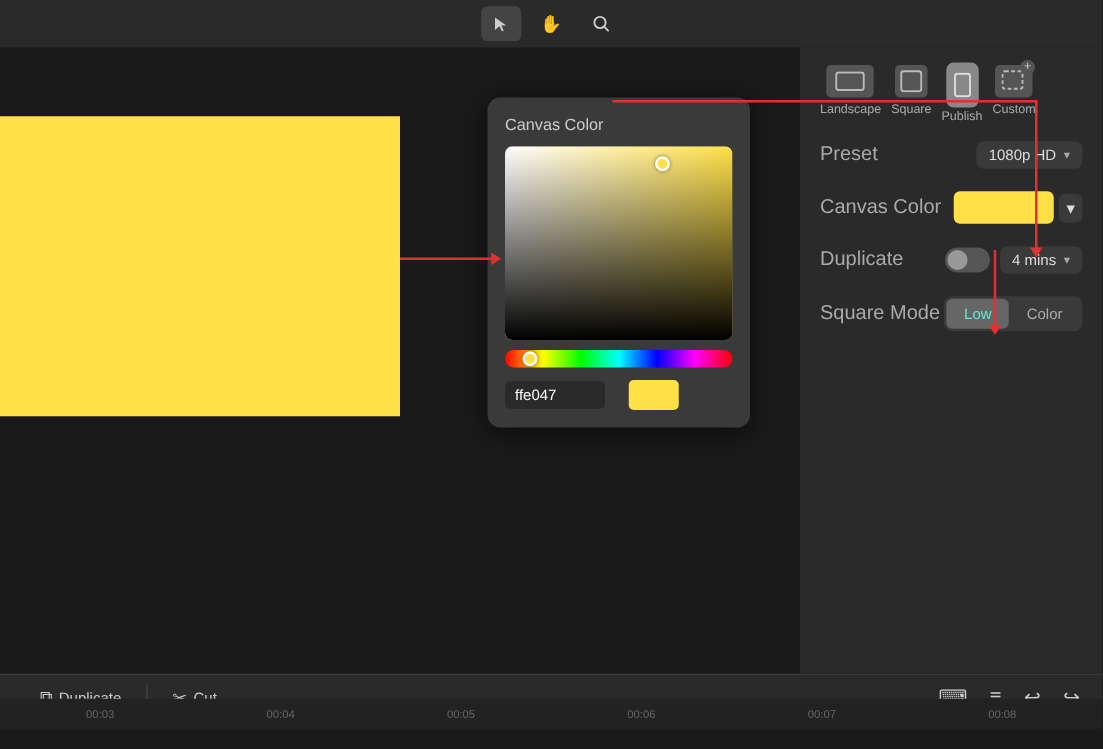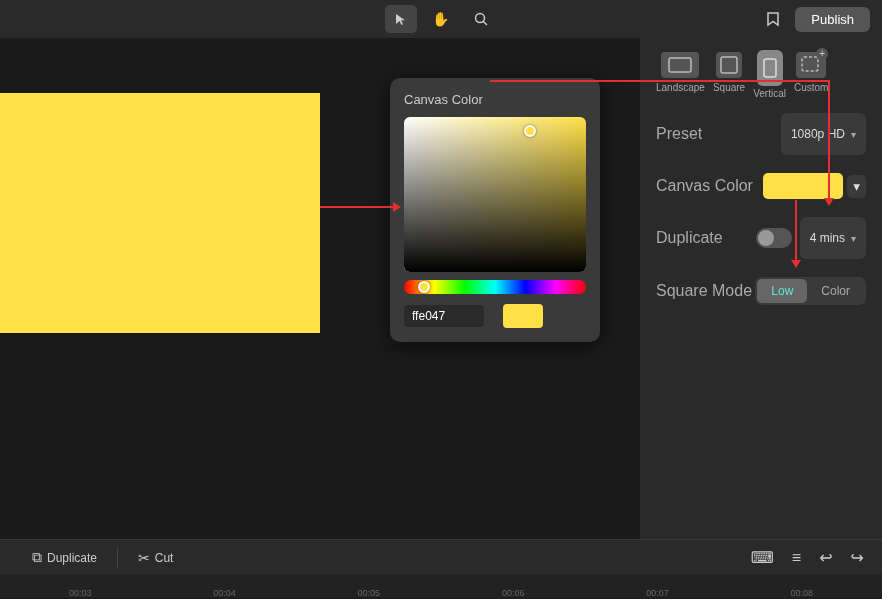--- a/index.html
+++ b/index.html
@@ -241,21 +241,21 @@
     .panel-label {
       color: #aaa;
       font-size: 16px;
     }
     .dropdown-btn {
       background: #3a3a3a;
       border: none;
       border-radius: 6px;
       color: #ddd;
       font-size: 12px;
-      padding: 14px 10px;
+      padding: 4px 10px;
       cursor: pointer;
       display: flex;
       align-items: center;
       gap: 6px;
     }
     .dropdown-arrow {
       font-size: 10px;
       color: #aaa;
     }
     .canvas-color-btn {
@@ -385,25 +385,25 @@
       border: none;
       color: #ccc;
       font-size: 16px;
       cursor: pointer;
       padding: 4px 6px;
     }
 
     
     .timeline-bar {
       position: absolute;
-      bottom: 1px; left: 0; right: 0;
+      bottom: 16px; left: 0; right: 0;
       height: 24px;
       background: #222;
       display: flex;
-      align-items: flex-end;
+      align-items: center;
       padding: 0 8px;
     }
     .timeline-marks {
       display: flex;
       align-items: center;
       width: 100%;
       gap: 0;
     }
     .timeline-mark {
       color: #666;
@@ -433,28 +433,20 @@
     <button class="toolbar-icon-btn">
       <span style="font-size:14px">✋</span>
     </button>
     <button class="toolbar-icon-btn">
       <svg width="14" height="14" viewBox="0 0 14 14" fill="none">
         <circle cx="6" cy="6" r="4.5" stroke="#ccc" stroke-width="1.5"></circle>
         <line x1="9.5" y1="9.5" x2="12.5" y2="12.5" stroke="#ccc" stroke-width="1.5" stroke-linecap="round"></line>
       </svg>
     </button>
   </div>
-  <div class="toolbar-right">
-    <button class="bookmark-btn">
-      <svg width="18" height="18" viewBox="0 0 18 18" fill="none">
-        <path d="M4 3h10v12l-5-3.5L4 15V3z" stroke="#ccc" stroke-width="1.5" fill="none"></path>
-      </svg>
-    </button>
-    <button class="publish-btn">Publish</button>
-  </div>
 </div>
 
 <div class="main-area">
 
   <div class="canvas-area">
     <div class="yellow-rect"></div>
   </div>
 
   <div class="red-arrow-h"></div>
 
@@ -504,21 +496,21 @@
         </div>
         <span class="size-btn-label">Square</span>
       </div>
 
       <div class="size-btn active">
         <div class="size-btn-icon" style="width:22px; height:32px; background:#888;">
           <svg width="14" height="20" viewBox="0 0 14 20" fill="none">
               <rect x="1" y="1" width="12" height="18" rx="2" stroke="#ddd" stroke-width="1.5"></rect>
             </svg>
         </div>
-        <span class="size-btn-label">Vertical</span>
+        <span class="size-btn-label">Publish</span>
       </div>
 
       <div class="size-btn">
         <div class="size-btn-icon" style="width:30px; height:26px; position:relative;">
           <svg width="20" height="18" viewBox="0 0 20 18" fill="none">
               <rect x="1" y="1" width="16" height="14" rx="2" stroke="#bbb" stroke-width="1.5" stroke-dasharray="3 2"></rect>
             </svg>
           <span style="position:absolute; top:-4px; right:-2px; background:#555; border-radius:50%; width:12px; height:12px; display:flex; align-items:center; justify-content:center; color:#ccc; font-size:10px; line-height:1;">+</span>
         </div>
         <span class="size-btn-label">Custom</span>

